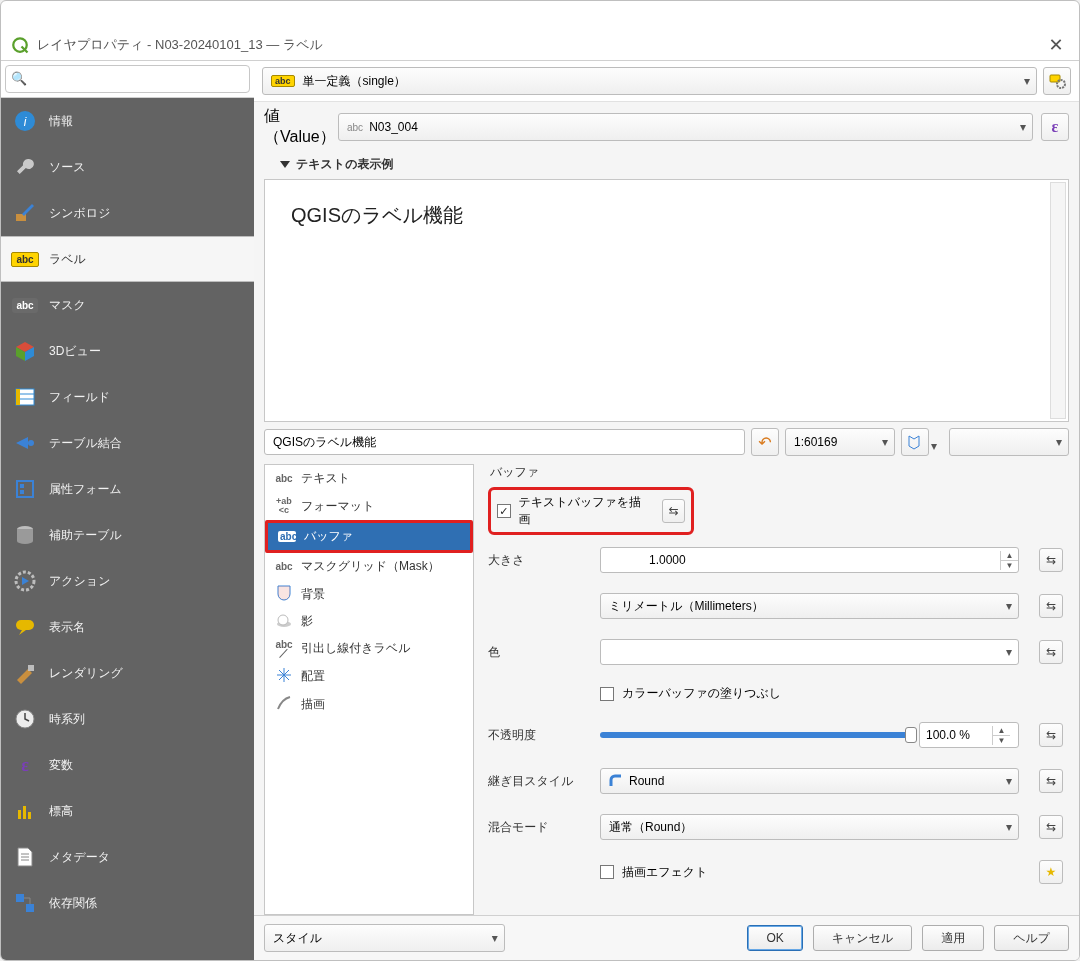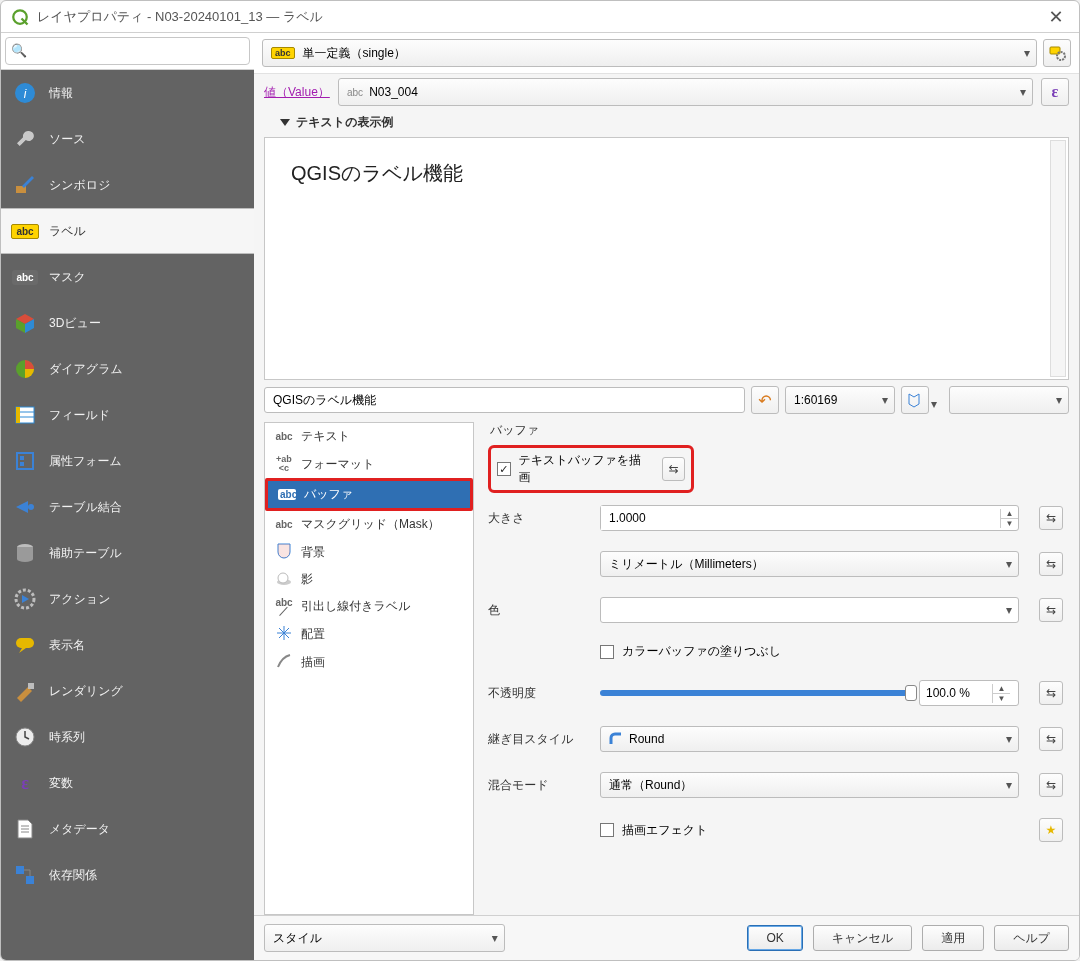--- a/index.html
+++ b/index.html
@@ -1,18 +1,18 @@
 <!DOCTYPE html>
 <html><head>
 <meta charset="utf-8">
 <style>
   * { box-sizing: border-box; font-family: "Yu Gothic UI", "Meiryo", sans-serif; font-size: 12px; }
   body { margin:0; background:#f0f0f0; }
   .window { width:1080px; height:961px; background:#fff; border:1px solid #bfbfbf; display:flex; flex-direction:column; border-radius:6px; overflow:hidden; }
-  .titlebar { height:32px; display:flex; align-items:center; padding:0 10px; border-bottom:1px solid #d0d0d0; }
+  .titlebar { height:32px; display:flex; align-items:center; padding:0 10px; border-bottom:1px solid #d0d0d0;margin-top:28px; }
   .titlebar .qicon { width:18px; height:18px; margin-right:8px; }
   .titlebar .title { flex:1; font-size:13px; color:#555; }
   .titlebar .close { width:26px; height:26px; display:flex; align-items:center; justify-content:center; font-size:18px; color:#555; }
 
   .body { flex:1; display:flex; min-height:0; }
 
   
   .sidebar { width:253px; background:#636363; display:flex; flex-direction:column; }
   .search-wrap { padding:4px; background:#fff; border-bottom:1px solid #d0d0d0; }
   .search { width:100%; height:28px; border:1px solid #c7c7c7; border-radius:4px; padding:2px 6px 2px 26px; background:#fff; }
@@ -27,21 +27,21 @@
   
   .main { flex:1; display:flex; flex-direction:column; min-width:0; background:#f5f5f5; }
 
   .top-row { display:flex; gap:6px; padding:6px 8px; align-items:center; background:#fff; border-bottom:1px solid #e2e2e2;}
   .combo { flex:1; height:28px; border:1px solid #bcbcbc; border-radius:3px; background:linear-gradient(#fdfdfd,#efefef); display:flex; align-items:center; padding:0 8px; position:relative; }
   .combo .caret { position:absolute; right:6px; top:50%; transform:translateY(-50%); color:#555; }
   .combo .abc-badge { background:#ffd400; border:1px solid #a68900; border-radius:2px; font-size:9px; padding:0 3px; margin-right:8px; font-weight:bold; color:#333; }
   .square-btn { width:28px; height:28px; border:1px solid #bcbcbc; border-radius:3px; background:linear-gradient(#fdfdfd,#efefef); display:flex; align-items:center; justify-content:center; }
 
   .value-row { display:flex; align-items:center; gap:8px; padding:4px 10px 4px 10px; }
-  .value-row .lbl { width:66px; font-size:12px; color:#a21caf;text-decoration:underline; }
+  .value-row .lbl { width:66px; font-size:16px; color:#000000; }
   .value-row .field { flex:1; }
 
   .disclosure { display:flex; align-items:center; gap:6px; padding:4px 10px 0 10px; font-size:12px; font-weight:bold; color:#333;margin-left:16px; }
   .disclosure .tri { width:0; height:0; border-left:5px solid transparent; border-right:5px solid transparent; border-top:7px solid #333; }
 
   .preview-wrap { margin:6px 10px 0 10px; border:1px solid #c7c7c7; background:#fff; height:243px; position:relative; }
   .preview-wrap .scroll { position:absolute; right:2px; top:2px; bottom:2px; width:16px; background:#f5f5f5; border:1px solid #ddd; }
   .preview-text { font-size:20px; color:#222; padding:22px 26px; }
 
   .row-under-preview { display:flex; gap:6px; margin:6px 10px 0 10px; align-items:center; }
@@ -59,21 +59,21 @@
   .props { flex:1; padding:0 0 0 14px; display:flex; flex-direction:column; }
   .props-head { font-size:12px; color:#333; margin:0 0 6px 2px; }
   .check-row { display:flex; align-items:center; gap:8px; padding:4px 6px; }
   .check-row.boxed { border:3px solid #e02020; border-radius:6px; width:206px; }
   .chk { width:14px; height:14px; border:1px solid #777; background:#fff; display:inline-flex; align-items:center; justify-content:center; font-size:11px; color:#222; }
   .chk.on::after { content:"✓"; }
 
   .form-grid { margin-top:12px; display:grid; grid-template-columns:92px 1fr 30px; row-gap:14px; column-gap:10px; align-items:center;gap:20px; }
   .form-grid .glabel { font-size:12px; color:#333; }
   .override-btn { width:24px; height:24px; border:1px solid #bcbcbc; border-radius:3px; background:linear-gradient(#fdfdfd,#efefef); display:flex; align-items:center; justify-content:center; font-size:12px; color:#444; }
-  .spinbox { display:flex; align-items:center; border:1px solid #bcbcbc; border-radius:3px; background:#fff; height:26px; position:relative; }
+  .spinbox { display:flex; align-items:center; border:1px solid #bcbcbc; border-radius:3px; background:#fff; height:26px; position:relative;padding-left:40px; }
   .spinbox input { border:none; flex:1; padding:0 8px; height:100%; outline:none; }
   .spin-btns { width:18px; display:flex; flex-direction:column; border-left:1px solid #ccc; }
   .spin-btns span { flex:1; display:flex; align-items:center; justify-content:center; font-size:8px; color:#555; border-bottom:1px solid #ccc; }
   .spin-btns span:last-child { border-bottom:none; }
 
   .color-swatch { height:26px; border:1px solid #bcbcbc; border-radius:3px; background:#fff; position:relative; }
   .color-swatch .caret { position:absolute; right:6px; top:50%; transform:translateY(-50%); color:#555; }
 
   .slider-wrap { display:flex; align-items:center; gap:8px; }
   .slider-track { flex:1; height:6px; background:linear-gradient(to right,#3b82d6 0%,#3b82d6 100%); border-radius:3px; position:relative; }
@@ -156,60 +156,50 @@
                 <path d="M11 2 L20 7 L11 12 L2 7z" fill="#d94d3a"></path>
                 <path d="M2 7 L11 12 L11 21 L2 16z" fill="#5aa02c"></path>
                 <path d="M20 7 L11 12 L11 21 L20 16z" fill="#2e8bd6"></path>
               </svg>
             </span>
           <span>3Dビュー</span>
         </div>
         <div class="nav-item">
           <span class="nav-icon">
               <svg width="22" height="22" viewBox="0 0 22 22">
-                <circle cx="11" cy="11" r="9" fill="#5aa02c"></circle>
-                <path d="M11 11 L11 2 A9 9 0 0 1 20 11z" fill="#d94d3a"></path>
-                <path d="M11 11 L20 11 A9 9 0 0 1 11 20z" fill="#e6b800"></path>
-              </svg>
-            </span>
-          <span>ダイアグラム</span>
-        </div>
-        <div class="nav-item">
-          <span class="nav-icon">
-              <svg width="22" height="22" viewBox="0 0 22 22">
                 <rect x="2" y="3" width="18" height="16" fill="#fff" stroke="#2e8bd6"></rect>
                 <rect x="2" y="3" width="4" height="16" fill="#e6b800"></rect>
                 <line x1="6" y1="8" x2="20" y2="8" stroke="#2e8bd6"></line>
                 <line x1="6" y1="13" x2="20" y2="13" stroke="#2e8bd6"></line>
               </svg>
             </span>
           <span>フィールド</span>
         </div>
         <div class="nav-item">
           <span class="nav-icon">
               <svg width="22" height="22" viewBox="0 0 22 22">
+                <path d="M2 11 L14 5 L14 17z" fill="#3b82d6"></path>
+                <circle cx="17" cy="11" r="3" fill="#3b82d6"></circle>
+              </svg>
+            </span>
+          <span>テーブル結合</span>
+        </div>
+        <div class="nav-item">
+          <span class="nav-icon">
+              <svg width="22" height="22" viewBox="0 0 22 22">
                 <rect x="3" y="3" width="16" height="16" fill="none" stroke="#3b82d6" stroke-width="2"></rect>
                 <rect x="6" y="6" width="4" height="4" fill="#3b82d6"></rect>
                 <rect x="6" y="12" width="4" height="4" fill="#3b82d6"></rect>
               </svg>
             </span>
           <span>属性フォーム</span>
         </div>
         <div class="nav-item">
           <span class="nav-icon">
               <svg width="22" height="22" viewBox="0 0 22 22">
-                <path d="M2 11 L14 5 L14 17z" fill="#3b82d6"></path>
-                <circle cx="17" cy="11" r="3" fill="#3b82d6"></circle>
-              </svg>
-            </span>
-          <span>テーブル結合</span>
-        </div>
-        <div class="nav-item">
-          <span class="nav-icon">
-              <svg width="22" height="22" viewBox="0 0 22 22">
                 <ellipse cx="11" cy="5" rx="8" ry="3" fill="#bdbdbd"></ellipse>
                 <path d="M3 5v12a8 3 0 0 0 16 0V5" fill="#9a9a9a"></path>
               </svg>
             </span>
           <span>補助テーブル</span>
         </div>
         <div class="nav-item">
           <span class="nav-icon">
               <svg width="22" height="22" viewBox="0 0 22 22">
                 <circle cx="11" cy="11" r="9" fill="none" stroke="#bdbdbd" stroke-width="3" stroke-dasharray="3,2"></circle>
@@ -243,20 +233,30 @@
                 <path d="M11 5v6l4 2" stroke="#444" fill="none" stroke-width="1.5"></path>
               </svg>
             </span>
           <span>時系列</span>
         </div>
         <div class="nav-item">
           <span class="nav-icon">
               <span style="color:#7a3fb7;font-size:18px;font-weight:bold;font-family:serif">ε</span>
             </span>
           <span>変数</span>
+        </div>
+        <div class="nav-item">
+          <span class="nav-icon">
+              <svg width="22" height="22" viewBox="0 0 22 22">
+                <rect x="4" y="10" width="3" height="9" fill="#e6b800"></rect>
+                <rect x="9" y="6" width="3" height="13" fill="#e6b800"></rect>
+                <rect x="14" y="12" width="3" height="7" fill="#e6b800"></rect>
+              </svg>
+            </span>
+          <span>標高</span>
         </div>
         <div class="nav-item">
           <span class="nav-icon">
               <svg width="20" height="22" viewBox="0 0 20 22">
                 <path d="M3 2h10l4 4v14H3z" fill="#fff" stroke="#888"></path>
                 <path d="M6 8h8M6 11h8M6 14h8" stroke="#888"></path>
               </svg>
             </span>
           <span>メタデータ</span>
         </div>

